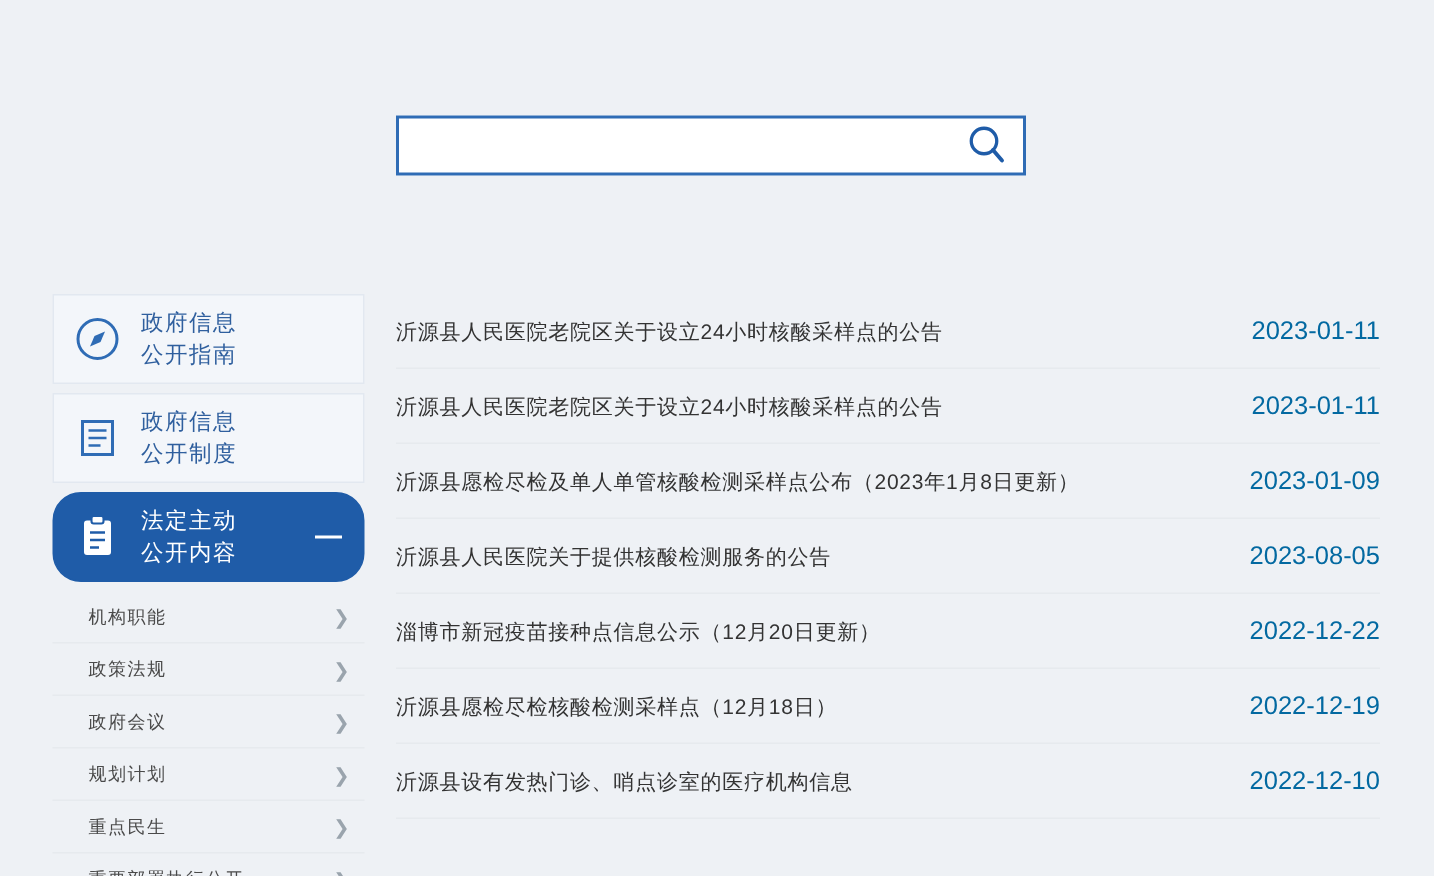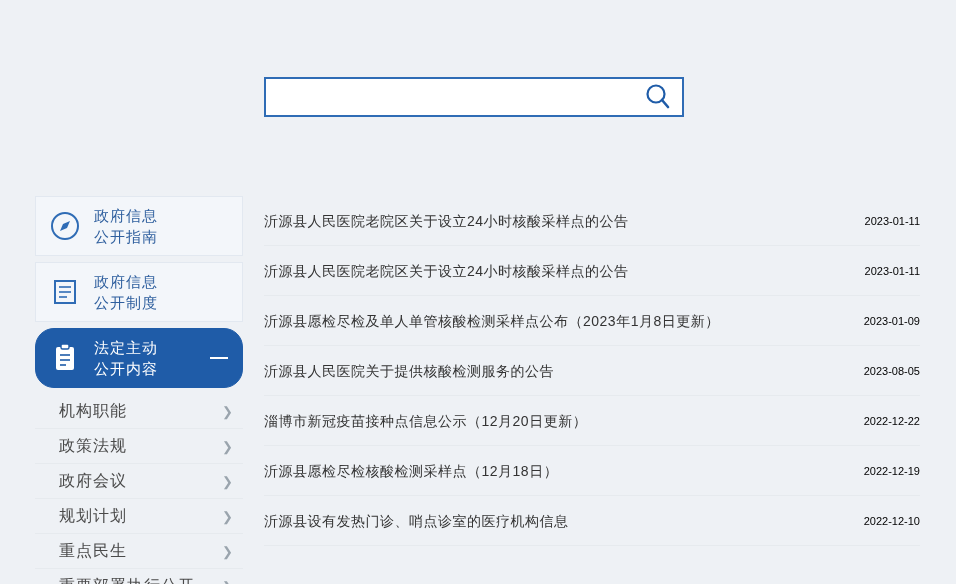--- a/index.html
+++ b/index.html
@@ -117,21 +117,21 @@
     height: 35px;
     border-bottom: 1px solid #e6eaee;
     display: flex;
     align-items: center;
     justify-content: space-between;
     padding: 0 10px 0 24px;
     box-sizing: border-box;
     cursor: pointer;
   }
   .side-item .lbl {
-    font-size: 16px;
+    font-size: 12px;
     color: #4a4a4a;
     letter-spacing: 1px;
   }
   .side-item .chev {
     color: #9aa4ad;
     font-size: 13px;
     line-height: 1;
   }
 
   
@@ -151,22 +151,22 @@
     text-align: center;
   }
   .news-title {
     font-size: 14px;
     color: #333333;
     line-height: 28px;
     letter-spacing: 0.5px;
     max-width: 560px;
   }
   .news-date {
-    font-size: 11px;
-    color: #000000;
+    font-size: 17px;
+    color: #0369a1;
     flex: none;
     margin-left: 25px;
     line-height: 28px;
     padding-top: 0px;
   }
   .news-row.tall .news-date { align-self: center; }
 </style>
 </head>
 <body>
 

